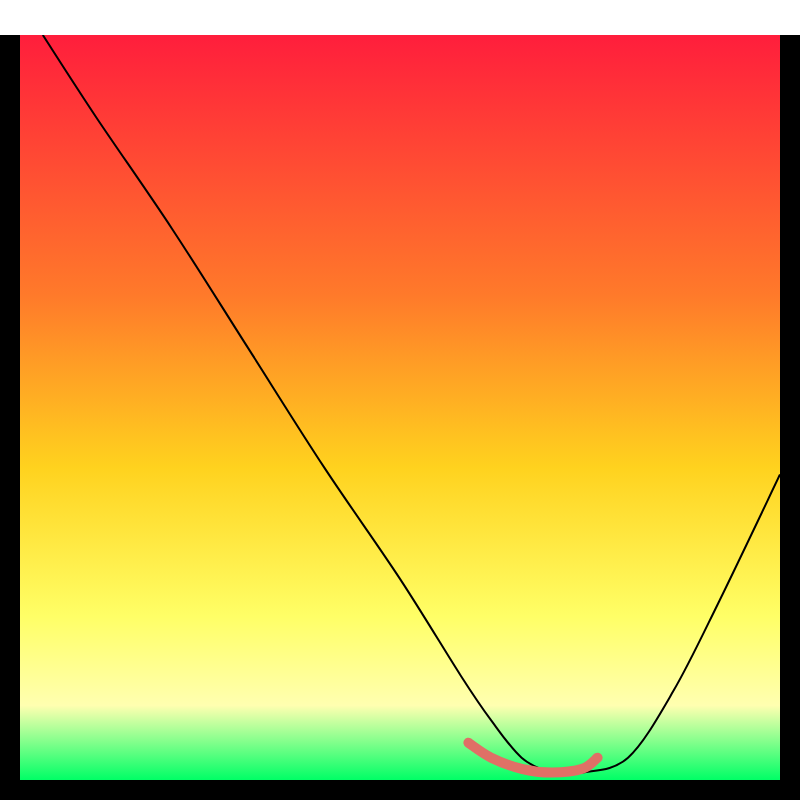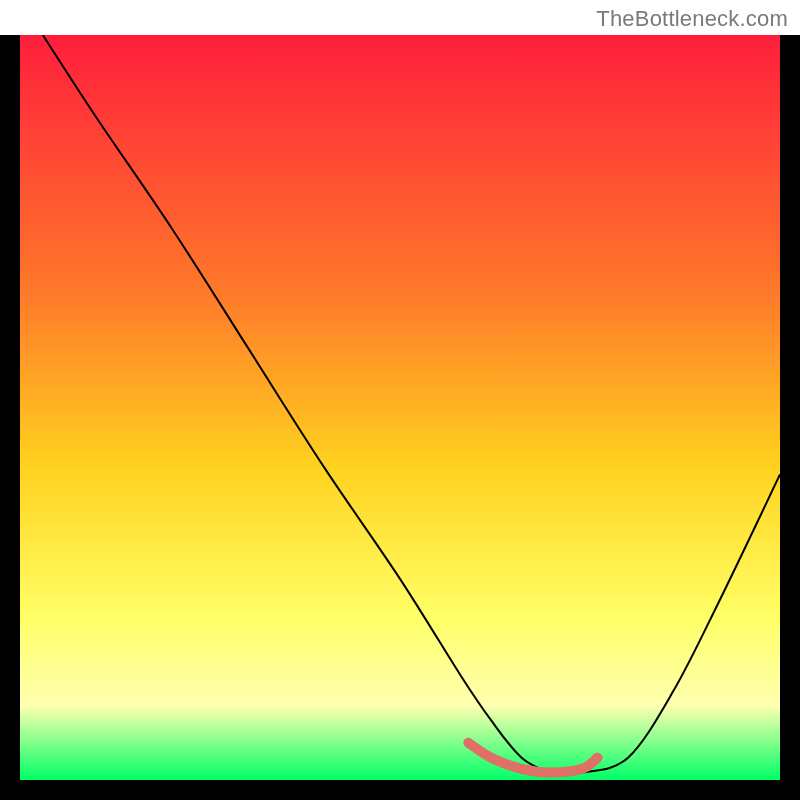--- a/index.html
+++ b/index.html
@@ -37,21 +37,20 @@
     fill: none;
     stroke: #e07066;
     stroke-width: 10;
     stroke-linecap: round;
   }
 </style>
 </head>
 <body>
 
 <div class="wrap">
-  <div class="attribution">TheBottleneck.com</div>
 
   <svg width="800" height="800" viewBox="0 0 800 800">
     <defs>
       <linearGradient id="bg-grad" x1="0" y1="0" x2="0" y2="1">
         <stop id="g0" offset="0%" stop-color="#ff1e3c"></stop>
         <stop id="g1" offset="35%" stop-color="#ff7a2a"></stop>
         <stop id="g2" offset="58%" stop-color="#ffd21e"></stop>
         <stop id="g3" offset="78%" stop-color="#ffff66"></stop>
         <stop id="g4" offset="90%" stop-color="#ffffb0"></stop>
         <stop id="g5" offset="100%" stop-color="#00ff66"></stop>

